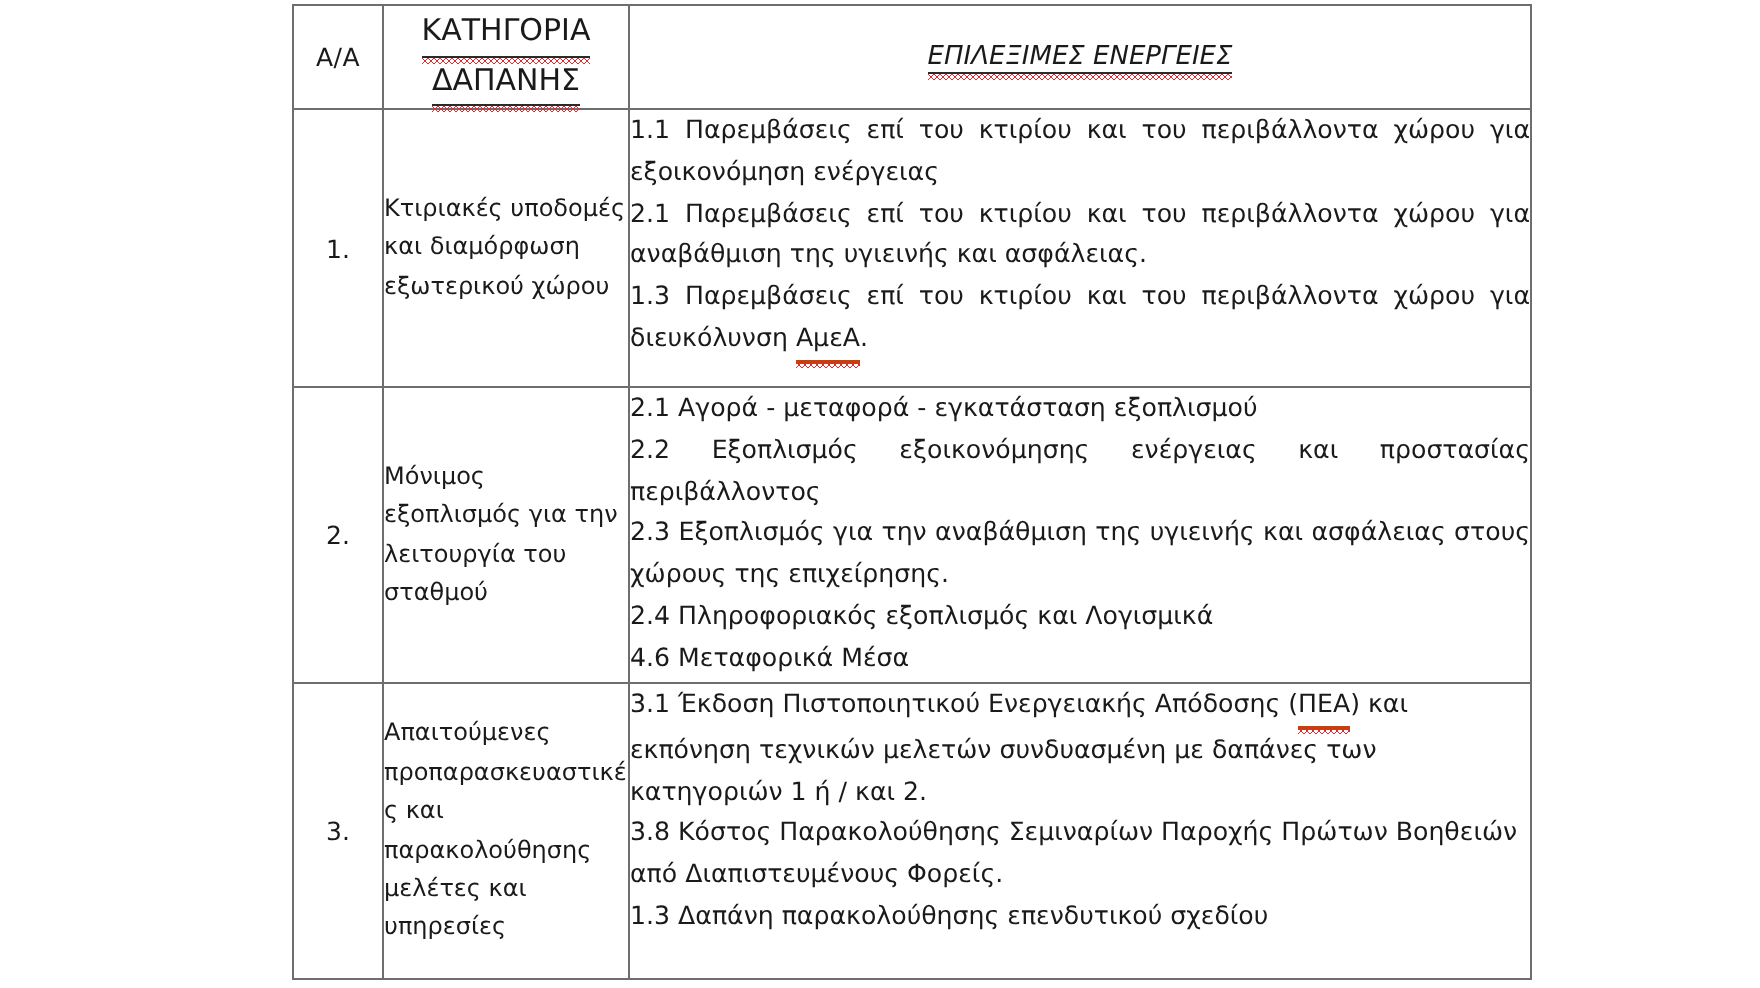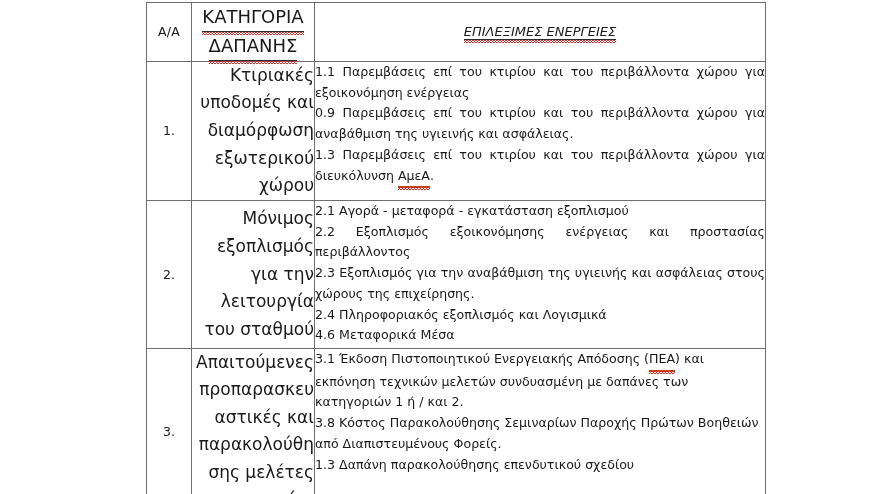--- a/index.html
+++ b/index.html
@@ -48,21 +48,21 @@
   .hdr td {
     height: 51px;
     text-align: center;
     vertical-align: middle;
   }
   .hdr-aa {
     font-size: 12.5px;
     letter-spacing: .2px;
   }
   .hdr-cat {
-    font-size: 18px;
+    font-size: 15px;
     line-height: 1.55;
     margin-top: 16px;
   }
   .hdr-act {
     font-size: 13px;
     font-style: italic;
   }
 
   
   .sq {
@@ -103,22 +103,22 @@
     background-size: 3px 3px;
     background-repeat: repeat-x;
   }
 
   
   .num-cell {
     text-align: center;
     font-size: 12.5px;
   }
   .cat-cell {
-    text-align: right;
-    font-size: 17px;
+    text-align: left;
+    font-size: 12px;
     line-height: 1.62;
     padding: 4px 2px;
     word-break: break-word;
   }
   .act-cell {
     font-size: 12.6px;
     line-height: 1.65;
     padding: 5px 6px 5px 7px;
     vertical-align: top;
   }
@@ -163,21 +163,21 @@
 
       <tr class="r1">
         <td class="num-cell">
           <span>1.</span>
         </td>
         <td class="cat-cell">
           <span>Κτιριακές υποδομές και διαμόρφωση εξωτερικού χώρου</span>
         </td>
         <td class="act-cell just">
           <p>1.1 Παρεμβάσεις επί του κτιρίου και του περιβάλλοντα χώρου για εξοικονόμηση ενέργειας</p>
-          <p><span>0.9 Παρεμβάσεις επί του κτιρίου και του περιβάλλοντα χώρου για αναβάθμιση της υγιεινής και ασφάλειας.</span></p>
+          <p><span>2.1 Παρεμβάσεις επί του κτιρίου και του περιβάλλοντα χώρου για αναβάθμιση της υγιεινής και ασφάλειας.</span></p>
           <p><span>1.3 Παρεμβάσεις επί του κτιρίου και του περιβάλλοντα χώρου για διευκόλυνση </span><span class="sq-inline">ΑμεΑ</span><span>.</span></p>
         </td>
       </tr>
 
       <tr class="r2">
         <td class="num-cell">
           <span>2.</span>
         </td>
         <td class="cat-cell">
           <span>Μόνιμος εξοπλισμός για την λειτουργία του σταθμού</span>

